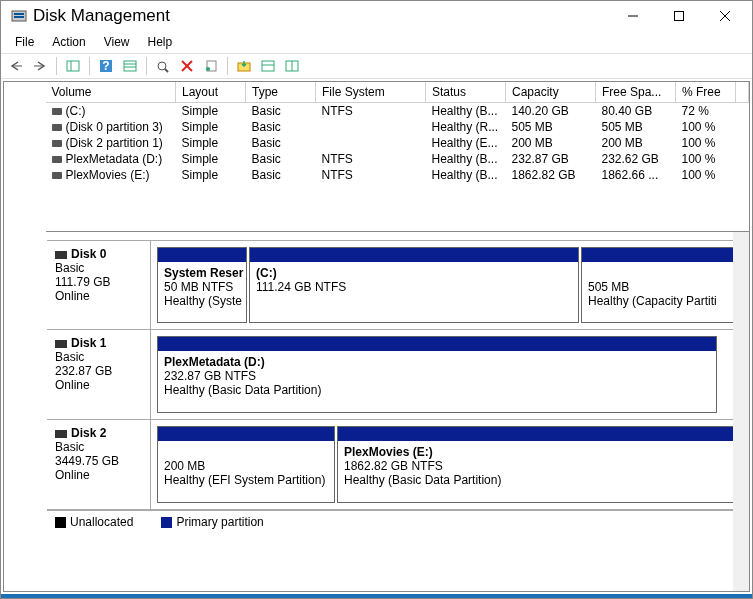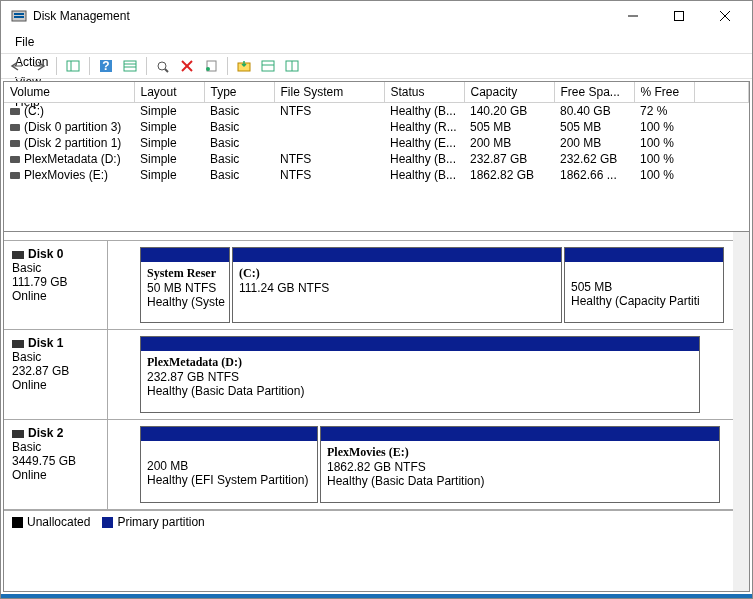--- a/index.html
+++ b/index.html
@@ -1,43 +1,43 @@
 <!DOCTYPE html>
 <html><head>
 <meta charset="utf-8">
 <style>
 * { box-sizing: border-box; margin: 0; padding: 0; font-family: "Segoe UI", Tahoma, sans-serif; font-size: 12px; }
 body { background: #fff; width: 753px; height: 599px; overflow: hidden; border: 1px solid #888; display: flex; flex-direction: column; }
 .titlebar { display: flex; align-items: center; height: 30px; padding: 0 4px; }
 .titlebar .appicon { width: 16px; height: 16px; margin: 0 6px; }
-.titlebar .title { flex: 1; font-size: 12px; }
+.titlebar .title { flex: 1; font-size: 17px; }
 .winbtn { width: 46px; height: 30px; display: flex; align-items: center; justify-content: center; }
-.menubar { display: flex; padding: 2px 6px; gap: 2px; height: 22px; flex-direction: column; }
+.menubar { display: flex; padding: 2px 6px; gap: 2px; height: 22px; }
 .menuitem { padding: 2px 8px; cursor: default; }
 .toolbar { display: flex; align-items: center; height: 26px; border-top: 1px solid #e0e0e0; border-bottom: 1px solid #e0e0e0; padding: 0 4px; gap: 2px; }
 .tbtn { width: 22px; height: 22px; display: flex; align-items: center; justify-content: center; border: 1px solid transparent; }
 .tsep { width: 1px; height: 18px; background: #ccc; margin: 0 3px; }
-.content { flex: 1; display: flex; flex-direction: column; border: 1px solid #888; margin: 2px; overflow: hidden; }
+.content { flex: 1; display: flex; flex-direction: column; border: 1px solid #888; margin: 2px; overflow: hidden; align-items: flex-end; }
 .volumetable { overflow: auto; height: 150px; border-bottom: 1px solid #888; }
 table { width: 100%; border-collapse: collapse; }
 th { text-align: left; font-weight: 400; background: #fff; border-right: 1px solid #d0d0d0; border-bottom: 1px solid #d0d0d0; padding: 3px 6px; position: sticky; top: 0; }
 td { padding: 1px 6px; white-space: nowrap; }
 .volicon { display: inline-block; width: 10px; height: 7px; background: #555; margin-right: 4px; vertical-align: middle; border-radius: 1px; }
 .graphpane { flex: 1; overflow: auto; background: #fff; position: relative; }
-.diskrow { display: flex; border-bottom: 1px solid #aaa; min-height: 90px; gap: 26px; }
+.diskrow { display: flex; border-bottom: 1px solid #aaa; min-height: 90px; }
 .diskrow:first-child { border-top: 1px solid #aaa; margin-top: 8px;}
 .diskhead { width: 104px; border-right: 1px solid #aaa; padding: 6px 8px; }
 .diskhead .hwicon { display: inline-block; width: 12px; height: 8px; background: #333; margin-right: 4px; vertical-align: middle; }
 .diskhead .dname { font-weight: bold; }
 .partgroup { flex: 1; display: flex; padding: 6px 8px 6px 6px; gap: 2px; }
 .partition { border: 1px solid #666; display: flex; flex-direction: column; overflow: hidden; }
 .parthdr { height: 14px; background: #0a1f8f; }
 .partbody { flex: 1; padding: 4px 6px; overflow: hidden; white-space: nowrap; }
-.partbody .pname { font-weight: bold; font-family: Liberation Serif, serif; }
-.legend { border-top: 1px solid #aaa; padding: 4px 8px; display: flex; gap: 12px; align-items: center; }
+.partbody .pname { font-weight: bold; }
+.legend { border-top: 1px solid #aaa; padding: 4px 8px; display: flex; gap: 28px; align-items: center; }
 .legsw { width: 11px; height: 11px; display: inline-block; margin-right: 4px; vertical-align: middle; }
 .scrollv { position: absolute; right: 0; top: 0; bottom: 0; width: 16px; background: #f0f0f0; }
 .bottombar { height: 4px; background: #1a6fb5; }
 </style>
 </head>
 <body>
 
 <div class="titlebar">
   <span class="appicon">
     <svg width="16" height="16">

